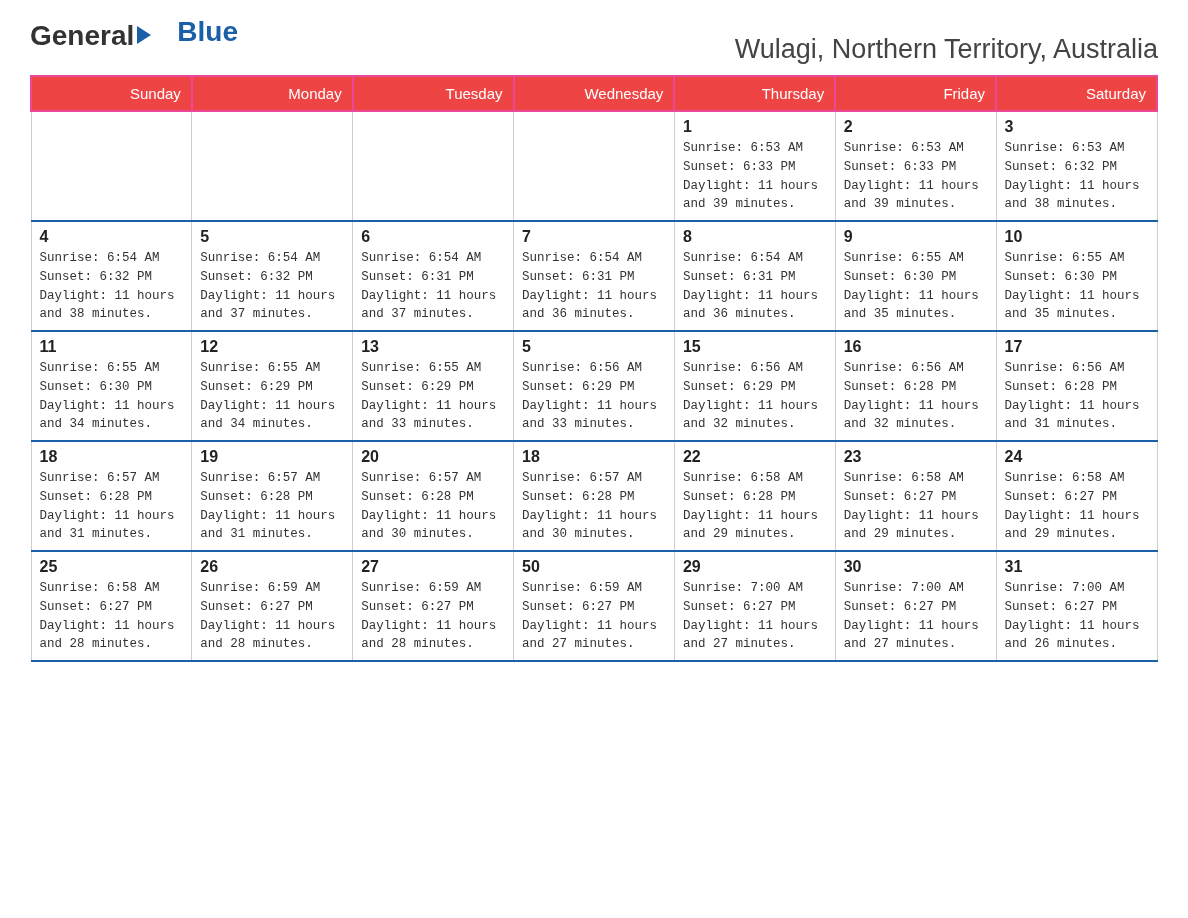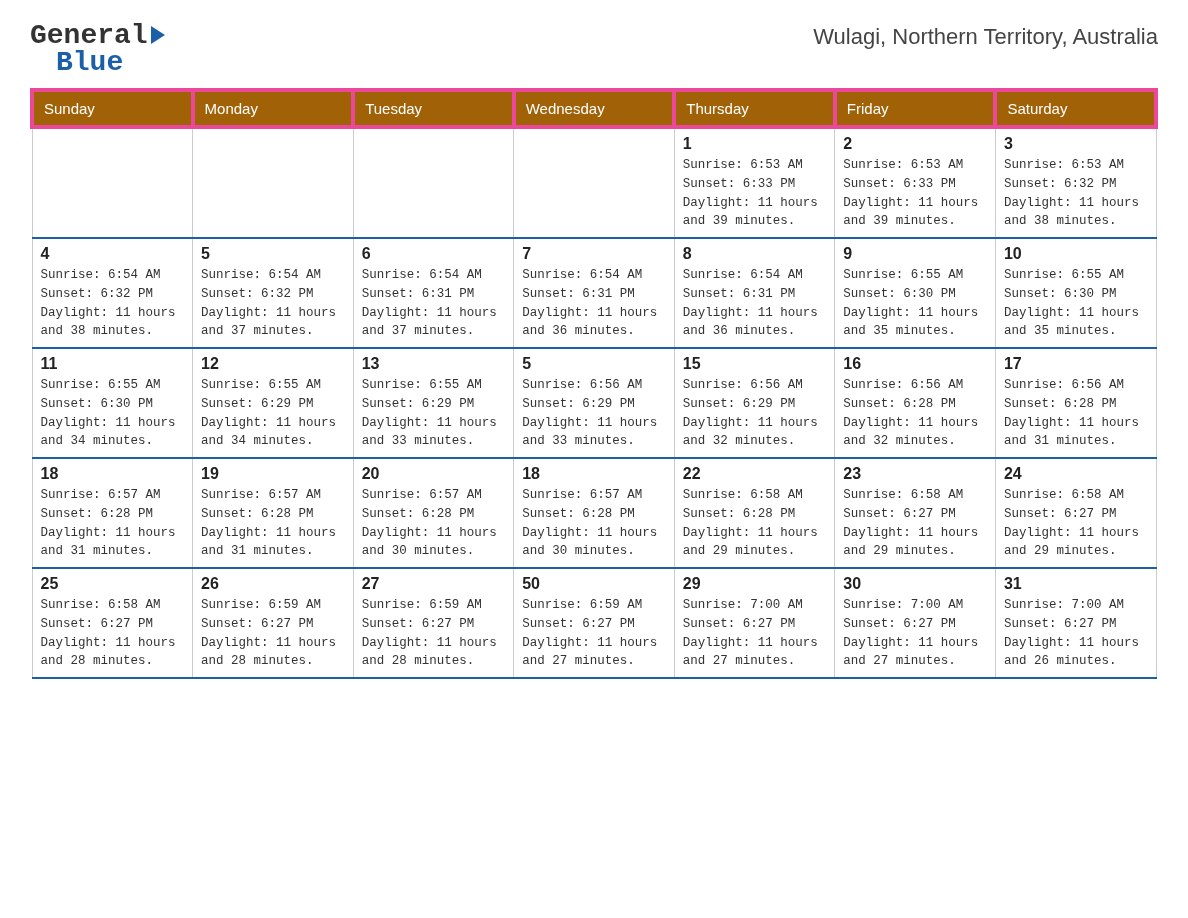--- a/index.html
+++ b/index.html
@@ -16,35 +16,35 @@
       align-items: flex-start;
       margin-bottom: 10px;
     }
     .logo {
       display: flex;
       flex-direction: column;
       align-items: flex-start;
     }
     .title-block { text-align: right; }
     .month-title { font-size: 52px; font-weight: normal; color: #222; line-height: 1.1; }
-    .location { font-size: 22px; color: #444; margin-top: 4px; }
+    .location { font-size: 27px; color: #444; margin-top: 14px; }
 
     .calendar {
       width: 100%;
       border-collapse: collapse;
       margin-top: 10px;
     }
     .calendar th {
-      background-color: #a16207;
+      background-color: #ef4444;
       color: #fff;
       font-size: 15px;
       font-weight: normal;
       padding: 8px 10px;
-      text-align: left;
-      border: 4px solid #ec4899;
+      text-align: right;
+      border: 2px solid #ec4899;
     }
     .calendar td {
       border: 1px solid #ccc;
       vertical-align: top;
       padding: 6px 8px;
       width: calc(100% / 7);
       min-height: 110px;
       font-size: 13px;
       color: #333;
     }
@@ -66,21 +66,21 @@
     }
     tr { border-bottom: 2px solid #1a5fa8; }
     .calendar td { border-bottom: 1px solid #ddd; }
     .row-divider td { border-top: 2px solid #1a5fa8; }
   </style>
 </head>
 <body>
 
 <div class="header">
   <div class="logo">
-    <div style="display:flex; flex-direction:column; align-items:flex-start; font-family: Liberation Mono, monospace;">
+    <div style="display:flex; flex-direction:row; align-items:flex-start; font-family: Liberation Sans, sans-serif;">
       <div style="display:flex; align-items:center;">
         <span style="font-size:28px; font-weight:bold; color:#333;">General</span>
         <span style="display:inline-block; width:0; height:0; border-top:9px solid transparent; border-bottom:9px solid transparent; border-left:14px solid #1a5fa8; margin-left:3px; margin-bottom:2px;"></span>
       </div>
       <div style="display:flex; align-items:center; margin-top:-4px; margin-left:2px;">
         <span style="font-size:28px; font-weight:bold; color:#1a5fa8;margin-left:24px;">Blue</span>
       </div>
     </div>
   </div>
   <div class="title-block">

